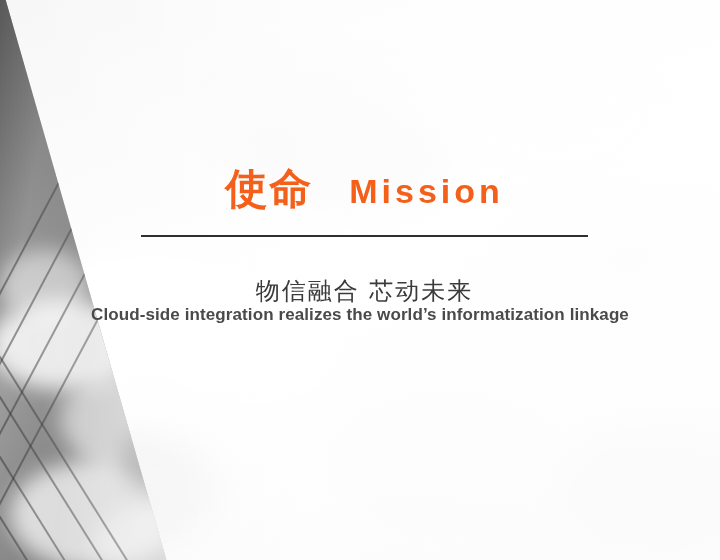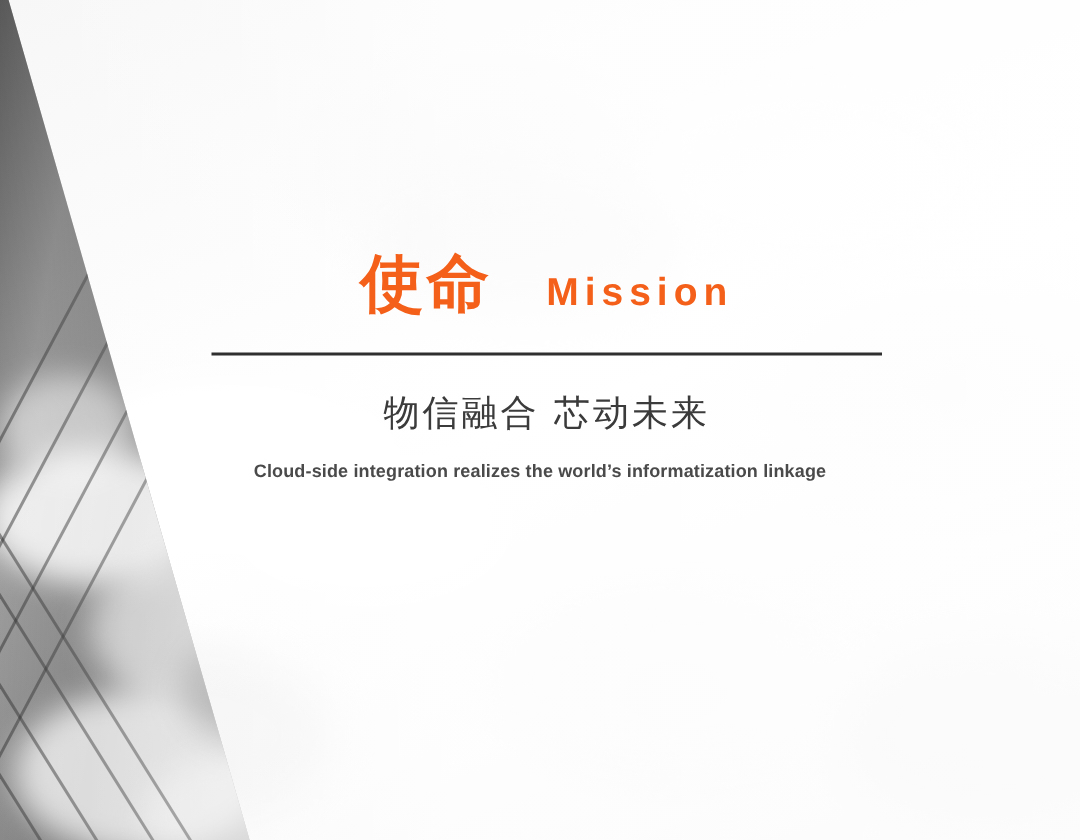--- a/index.html
+++ b/index.html
@@ -144,56 +144,56 @@
   }
   .title-cn {
     font-size: 42px;
     font-weight: 700;
     color: #f4601a;
     letter-spacing: 2px;
     line-height: 1;
     font-family: "DejaVu Sans", "Liberation Sans", sans-serif;
   }
   .title-en {
-    font-size: 26px;
+    font-size: 34px;
     font-weight: 700;
     color: #f4601a;
     letter-spacing: 4px;
     line-height: 1;
     margin-left: 36px;
     font-family: "Liberation Sans", "DejaVu Sans", sans-serif;
   }
   .divider {
     position: absolute;
     left: 141px;
     top: 235px;
     width: 447px;
     height: 2px;
     background: #2f2f2f;
   }
   .subtitle-cn {
     position: absolute;
     left: 141px;
-    top: 258px;
+    top: 274px;
     width: 447px;
     text-align: center;
     font-size: 24px;
     font-weight: 400;
     color: #3b3b3b;
     letter-spacing: 2px;
     line-height: 34px;
     font-family: "DejaVu Sans", "Liberation Sans", sans-serif;
   }
   .tagline {
     position: absolute;
     left: 60px;
     top: 302px;
     width: 600px;
     text-align: center;
-    font-size: 12px;
+    font-size: 17px;
     font-weight: 600;
     color: #4a4a4a;
     line-height: 25px;
     letter-spacing: 0.1px;
     font-family: "Liberation Sans", "DejaVu Sans", sans-serif;
   }
   .tagline div { white-space: nowrap; }
 </style>
 </head>
 <body>

